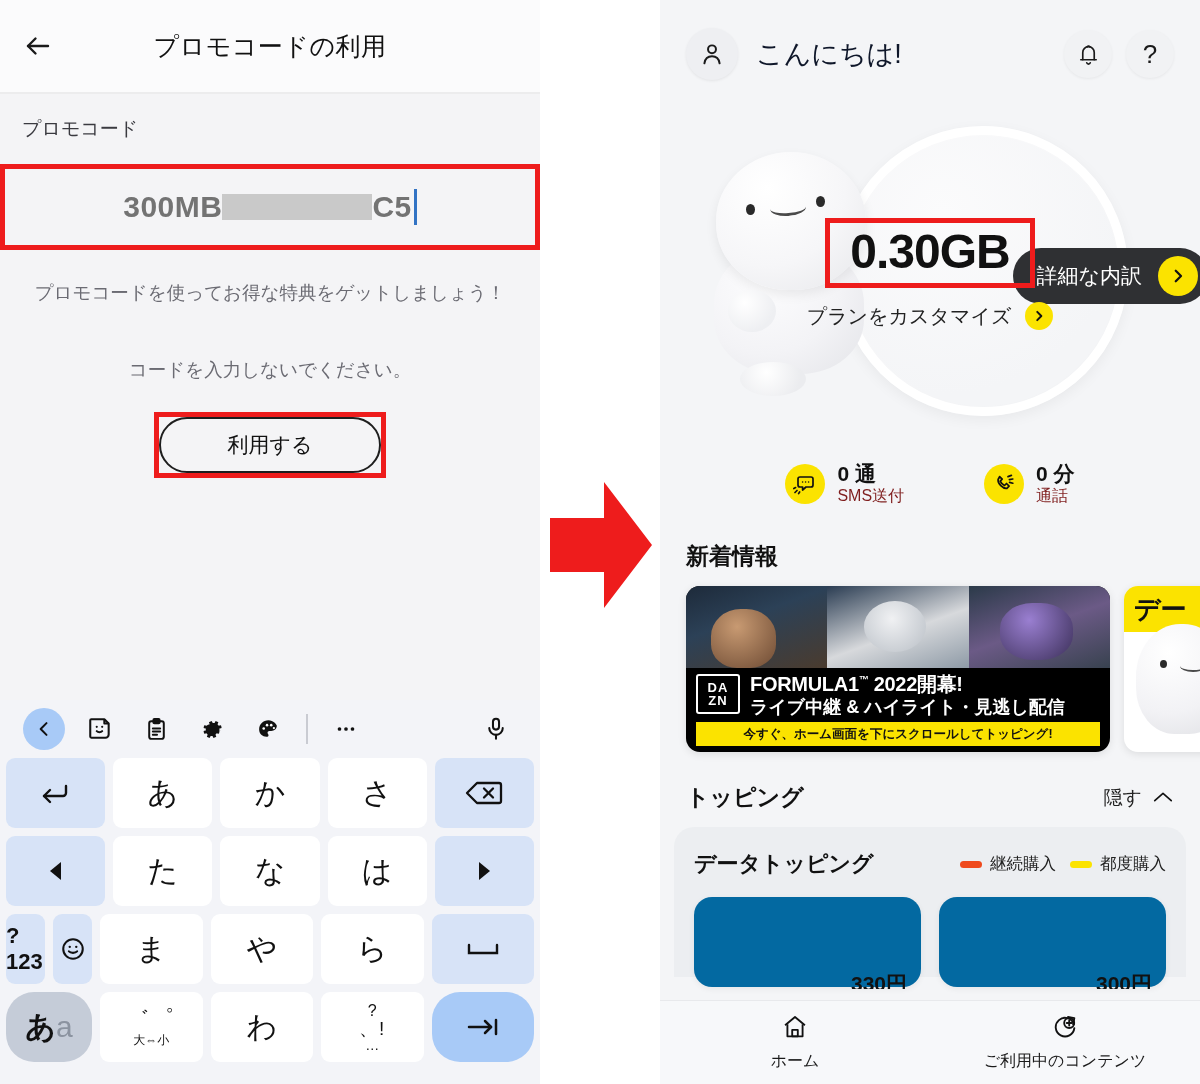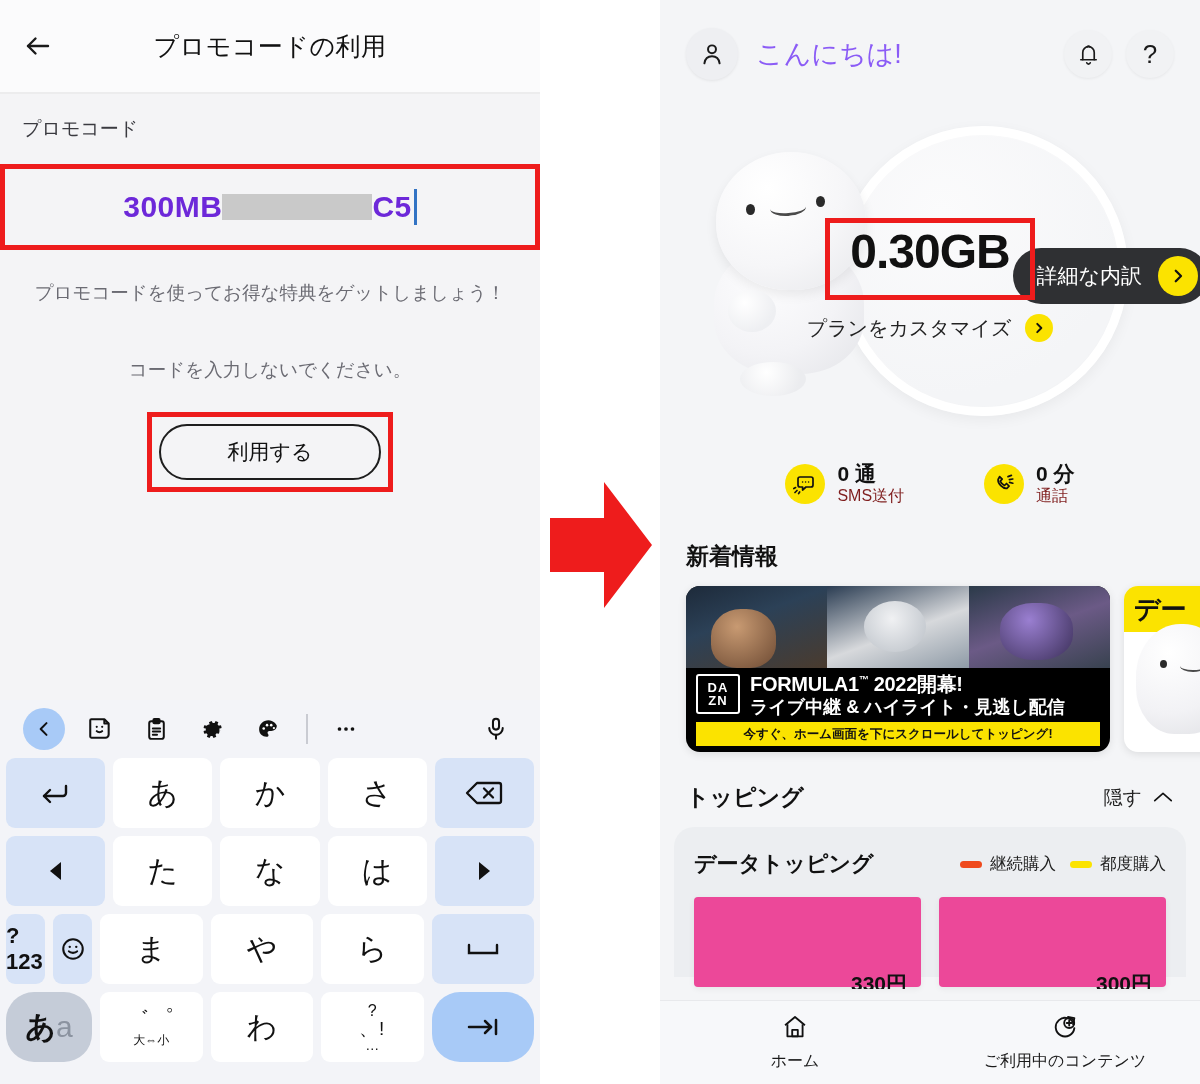--- a/index.html
+++ b/index.html
@@ -37,34 +37,34 @@
   .input-wrap { position: relative; padding: 0 0; }
   .redbox-input {
     position:absolute; left:0; right:0; top:0; height:86px;
     border: 5px solid #ee1c1c; pointer-events:none;
   }
   .promo-input {
     height: 86px; background:#f4f4f6; display:flex; align-items:center;
     justify-content:center; gap:0; font-size: 0;
   }
   .promo-input .code {
-    font-size: 30px; font-weight: 700; color:#6d28d9; letter-spacing: .5px;
+    font-size: 30px; font-weight: 700; color:#737373; letter-spacing: .5px;
     display:inline-block; vertical-align:middle;
   }
   .promo-input .mask {
     display:inline-block; width: 150px; height: 26px; background:#c9c9c9;
     vertical-align: middle; margin: 0 0px;
   }
   .caret { display:inline-block; width:3px; height:36px; background:#3273c4; vertical-align:middle; margin-left:2px;}
 
   .l-hint1 { text-align:center; font-size: 18.5px; color:#6b6b73; margin-top: 30px; }
   .l-hint2 { text-align:center; font-size: 18.5px; color:#6b6b73; margin-top: 22px; line-height: 1.55; padding: 0 20px;}
 
   .cta-zone { display:flex; justify-content:center; margin-top: 28px; }
-  .cta-redbox { position:relative; padding: 7px; border: 5px solid #ee1c1c; }
+  .cta-redbox { position:relative; padding: 0; border: 5px solid #ee1c1c; }
   .cta-btn {
     width: 222px; height: 56px; border-radius: 30px; border: 2.5px solid #1e1e1e;
     background:#f4f4f6; font-size: 21px; color:#111;
     display:flex; align-items:center; justify-content:center;
     font-family:"Liberation Sans", sans-serif;
   }
 
   
   .keyboard { position:absolute; left:0; bottom:0; width:540px; height:384px; background:#f3f4f8; }
   .kb-toolbar { height: 58px; display:flex; align-items:center; padding: 0 16px; gap: 0; }
@@ -105,21 +105,21 @@
   
   .phone-right {
     position:absolute; left:660px; top:0; width:540px; height:1084px;
     background:#f4f5f7; overflow:hidden;
   }
   .r-header { height: 108px; display:flex; align-items:center; padding: 0 26px; }
   .avatar {
     width:52px;height:52px;border-radius:50%;background:#eeeff2;
     display:flex;align-items:center;justify-content:center; box-shadow: 0 1px 3px rgba(0,0,0,.07);
   }
-  .r-greeting { font-size: 27px; color:#8b5cf6; margin-left: 18px; font-weight: 500;}
+  .r-greeting { font-size: 27px; color:#0f172a; margin-left: 18px; font-weight: 500;}
   .r-header-right { margin-left:auto; display:flex; gap: 14px; }
   .icon-circle {
     width:48px;height:48px;border-radius:50%;background:#f1f2f4;
     display:flex;align-items:center;justify-content:center; box-shadow: 0 1px 3px rgba(0,0,0,.06);
   }
   .icon-circle .q { font-size: 26px; color:#1a1a1a; font-weight:400;}
 
   .data-hero { position:relative; height: 330px; }
   .ring {
     position:absolute; left: 178px; top: 18px; width: 290px; height: 290px;
@@ -163,21 +163,21 @@
   }
   .detail-pill .txt { color:#fff; font-size: 21px; font-weight: 500;}
   .yellow-chev {
     width:40px;height:40px;border-radius:50%;background:#fbe300;
     display:flex;align-items:center;justify-content:center;
   }
   .yellow-chev.small { width:28px; height:28px; }
 
   .gb-wrap { position:absolute; left: 0; right:0; top: 110px; text-align:center; }
   .gb-redbox {
-    display:inline-block; border: 5px solid #ee1c1c; padding: 4px 20px 18px; background: transparent;
+    display:inline-block; border: 5px solid #ee1c1c; padding: 4px 20px 6px; background: transparent;
   }
   .gb-value { font-size: 48px; font-weight: 800; color:#111; letter-spacing: -1px; line-height:1.05;}
   .customize {
     display:flex; align-items:center; justify-content:center; gap: 14px; margin-top: 14px;
   }
   .customize .ctext { font-size: 20px; color:#222; }
 
   .metrics { display:flex; justify-content:center; gap: 80px; margin-top: 24px; }
   .metric { display:flex; align-items:center; gap: 12px; }
   .metric-ic { width:40px;height:40px;border-radius:50%;background:#fbe300; display:flex;align-items:center;justify-content:center;}
@@ -234,21 +234,21 @@
     margin: 14px 14px 0; background:#eceef1; border-radius: 20px 20px 0 0; padding: 22px 20px 0;
     height: 150px;
   }
   .tp-row { display:flex; align-items:center; }
   .tp-title { font-size: 22px; color:#111; font-weight:600; }
   .tp-legend { margin-left:auto; display:flex; align-items:center; gap: 14px; }
   .lg { display:flex; align-items:center; gap: 8px; font-size: 16.5px; color:#222;}
   .lg .bar { width: 22px; height: 7px; border-radius: 4px; }
   .tp-cards { display:flex; gap: 18px; margin-top: 18px; }
   .tp-card {
-    flex:1 1 0; height: 90px; background:#ec4899; border-radius: 4px; position:relative;
+    flex:1 1 0; height: 90px; background:#0369a1; border-radius: 18px; position:relative;
     box-shadow: 0 2px 6px rgba(0,0,0,.06);
   }
   .tp-price { position:absolute; right: 14px; bottom: -2px; font-size: 21px; font-weight:600; color:#111;
               overflow:hidden; height: 18px; line-height: 26px;}
 
   .bottom-nav {
     position:absolute; left:0; bottom:0; width:540px; height: 84px; background:#f7f8fa;
     display:flex; align-items:center; border-top: 1px solid #e8e9ec;
   }
   .nav-item { flex:1 1 0; display:flex; flex-direction:column; align-items:center; gap: 6px; }

